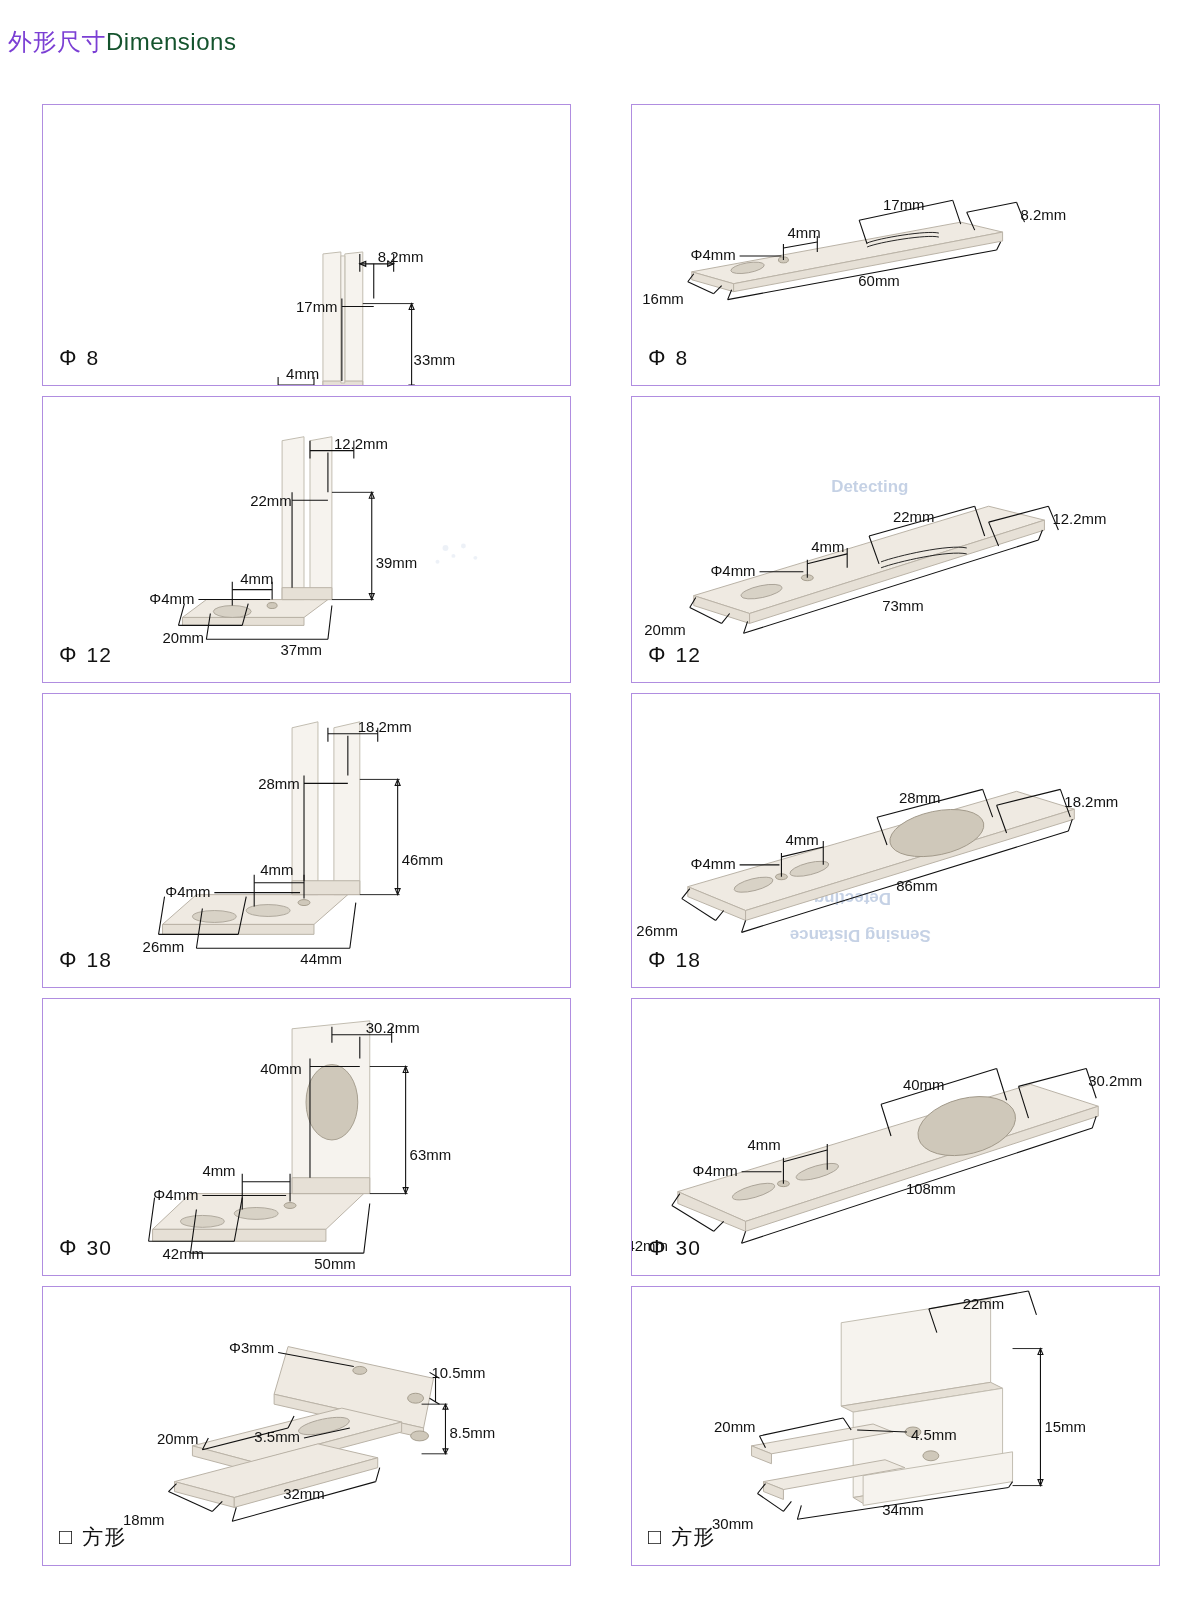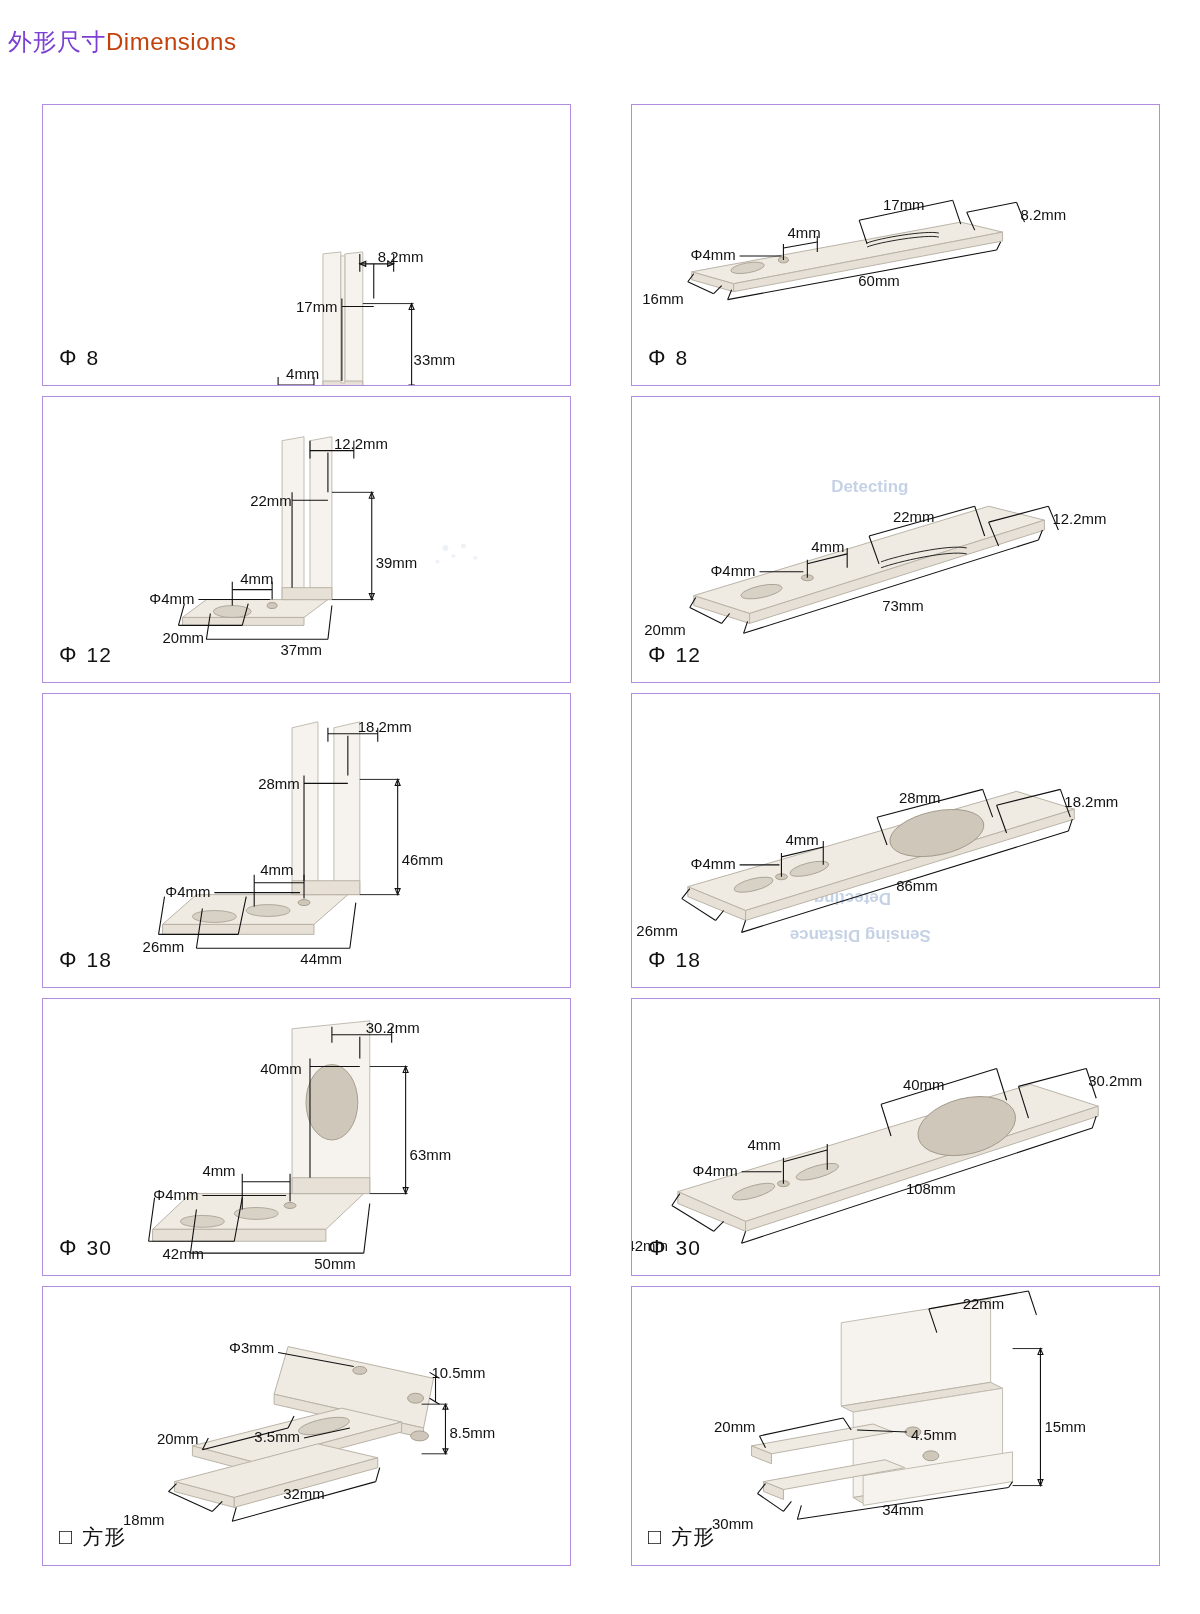--- a/index.html
+++ b/index.html
@@ -8,21 +8,21 @@
     font-family:"Liberation Sans", sans-serif;
     color:#111;
     overflow:hidden;
   }
   #title{
     position:absolute;left:8px;top:26px;
     font-size:24px;letter-spacing:.5px;
     color:#7b3fd4;
     white-space:nowrap;
   }
-  #title .en{color:#c2410c;}
+  #title .en{color:#14532d;}
   .grid{
     position:absolute;left:42px;top:104px;
     width:1118px;
     display:grid;
     grid-template-columns:529px 529px;
     grid-template-rows:282px 287px 295px 278px 280px;
     column-gap:60px;
     row-gap:10px;
   }
   .cell{

